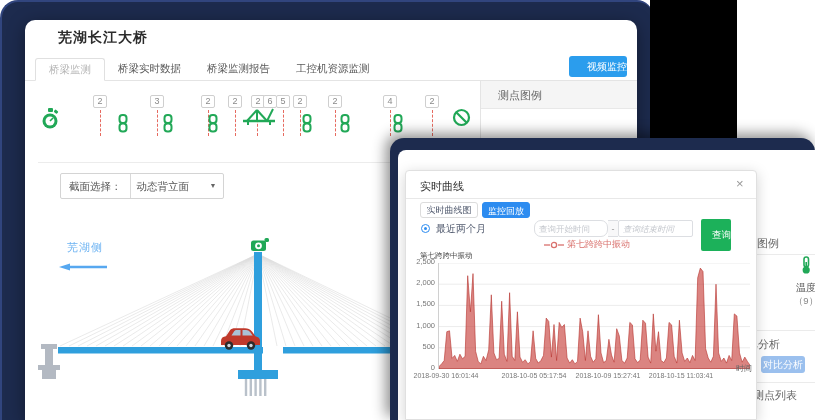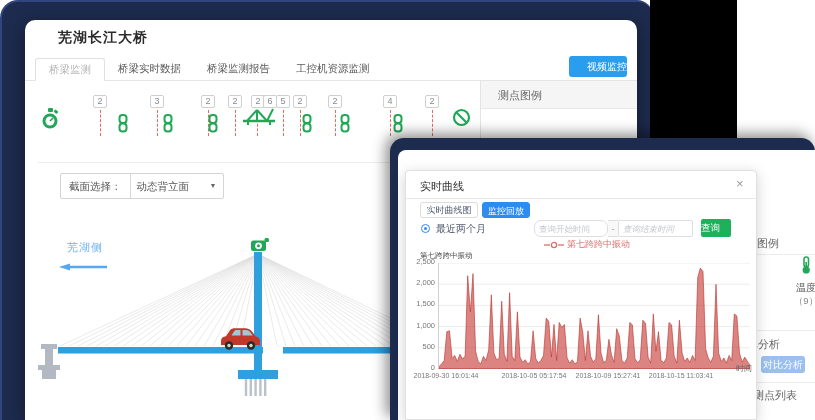--- a/index.html
+++ b/index.html
@@ -80,22 +80,22 @@
   #radio-dot { left:15px; top:53px; width:9px; height:9px; border:1px solid #2d8cf0; border-radius:50%; }
   #radio-dot::after { content:""; position:absolute; left:2px; top:2px; width:3px; height:3px; background:#2d8cf0; border-radius:50%; }
   #radio-label { left:30px; top:51px; font-size:10px; color:#515a6e;text-align:center; }
   .minput { position:absolute; top:49px; height:17px; border:1px solid #dcdee2; border-radius:2px;
             font-size:8.5px; color:#555; padding:0 4px; font-family:"Liberation Sans",sans-serif; }
   .minput::placeholder { color:#c5c8ce; }
   #input-start { left:128px; width:74px;border-radius:7px; }
   #range-sep { left:202px; top:49px; width:10px; height:17px; background:#f8f8f9; border-top:1px solid #dcdee2;
                border-bottom:1px solid #dcdee2; font-size:9px; color:#999; text-align:center; line-height:16px; }
   #input-end { left:212px; width:75px;font-style:italic; }
-  #query-btn { left:295px; top:48px; width:30px; height:18px; background:#1cb15a; border:none; border-radius:2px;
-               color:#fff; font-size:9.5px; line-height:18px; text-align:left; cursor:pointer; }
+  #query-btn { left:295px; top:48px; width:30px; height:32px; background:#1cb15a; border:none; border-radius:2px;
+               color:#fff; font-size:9.5px; line-height:18px; text-align:right; cursor:pointer; }
   #chart-legend { left:138px; top:67px; display:flex; align-items:center; gap:3px; }
   #chart-legend span { font-size:9px; color:#d9706c; }
   #plot-title { left:14px; top:80px; font-size:7.5px; color:#444; }
   #plot { left:32px; top:92px; width:311px; height:106px; border-left:1px solid #d0d0d0; border-bottom:1px solid #d0d0d0; }
   .ytick { position:absolute; width:29px; text-align:right; font-size:7.5px; color:#777; left:0; }
   .xtick { position:absolute; width:70px; text-align:center; font-size:7px; color:#777; top:201px; }
   #xaxis-name { left:330px; top:192px; font-size:8px; color:#666; }
 </style>
 </head>
 <body>

